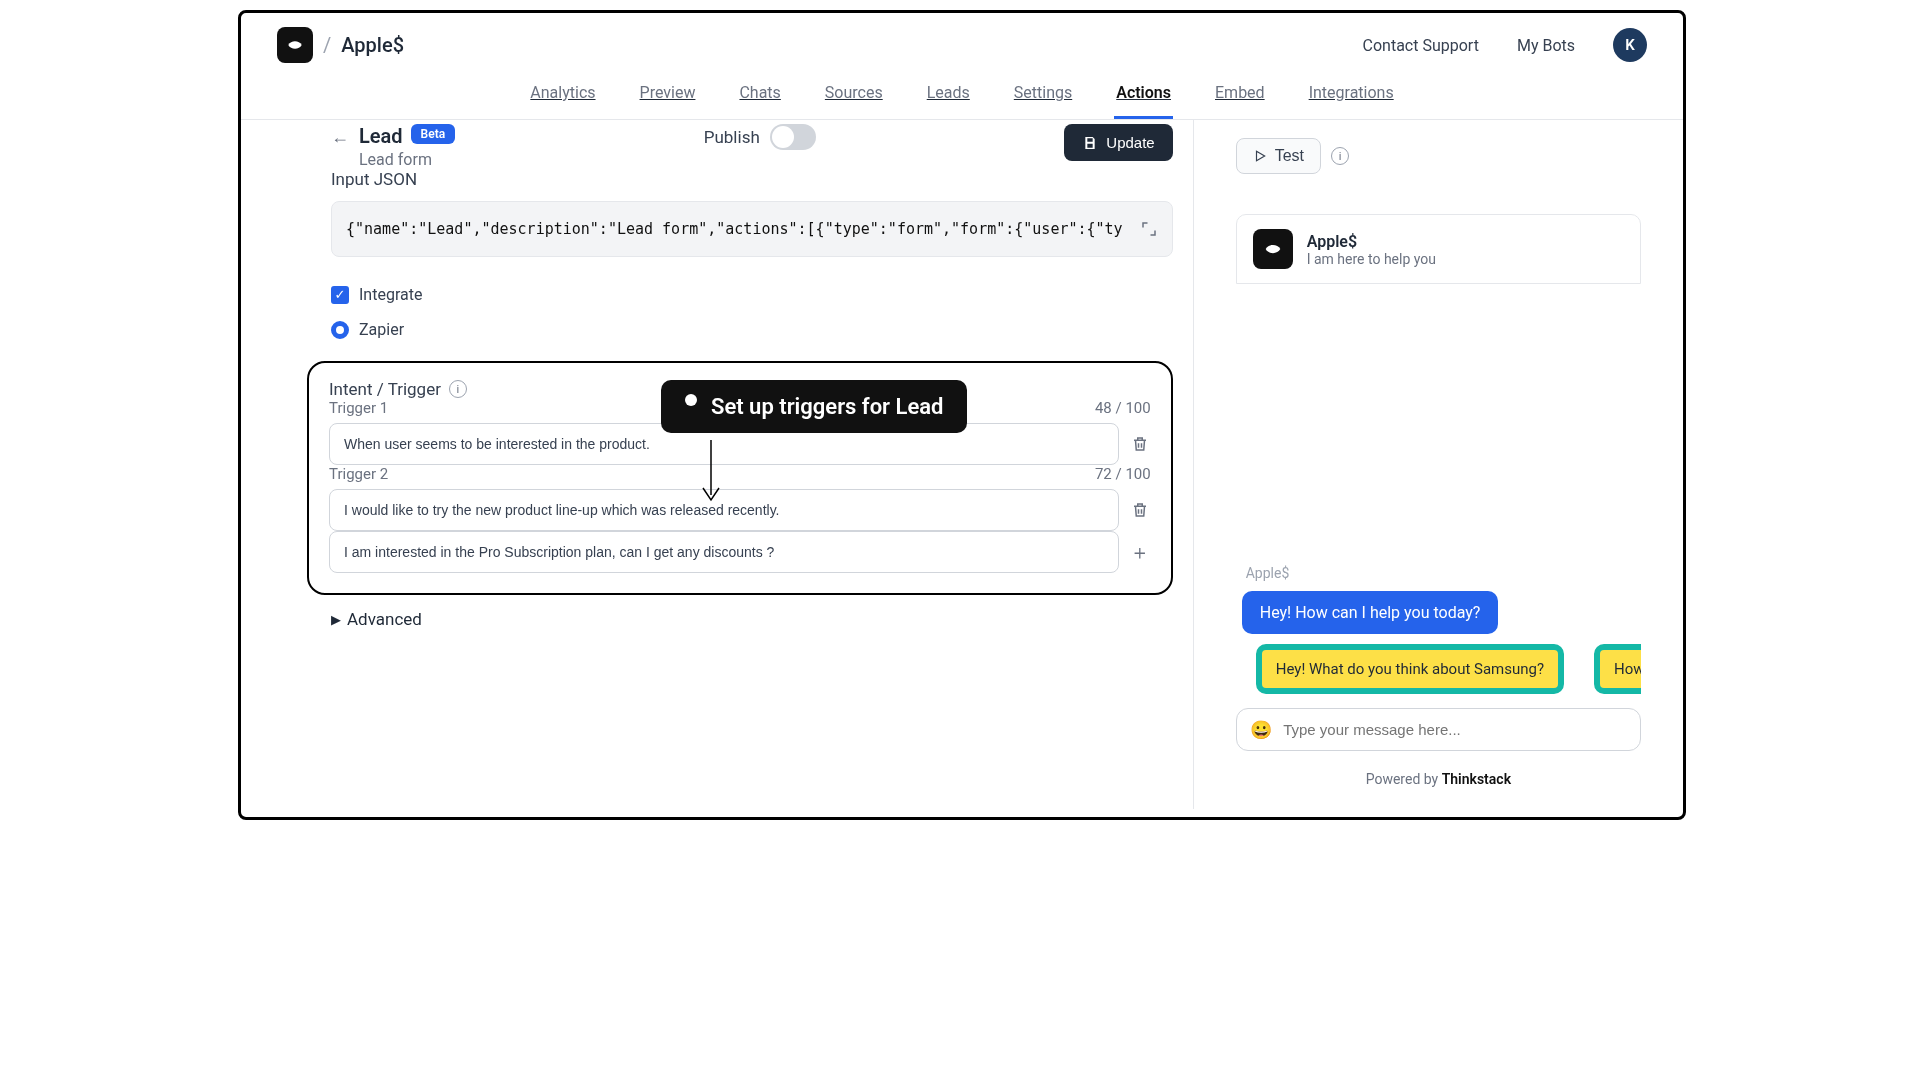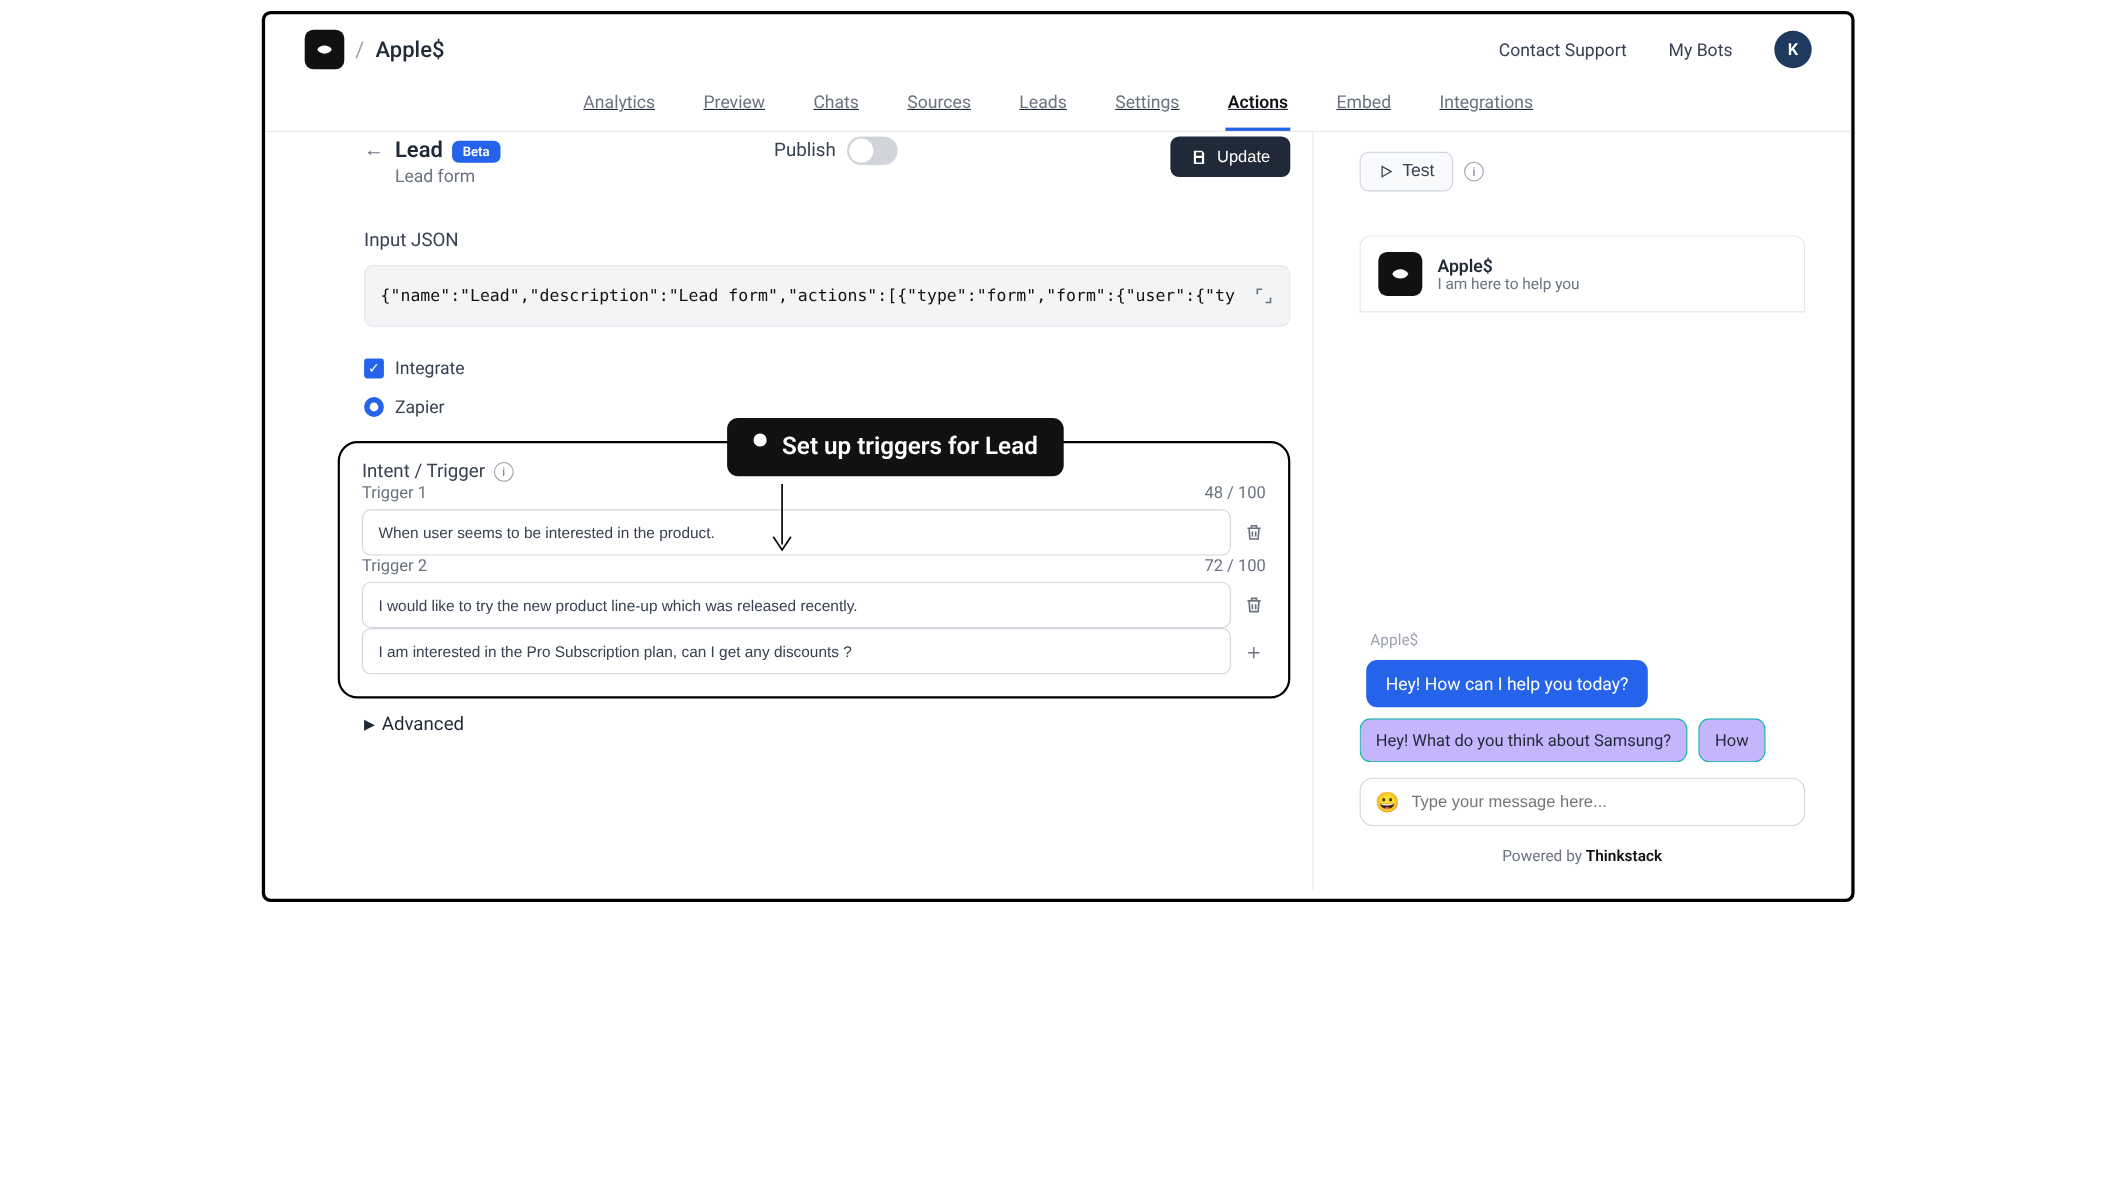--- a/index.html
+++ b/index.html
@@ -25,33 +25,33 @@
 
 .main { display: flex; height: calc(100% - 115px); }
 .left-col { width: 66%; padding: 0 20px 20px 90px; position: relative; }
 .right-col { width: 34%; border-left: 1px solid #e5e7eb; padding: 18px 42px; display: flex; flex-direction: column; }
 
 
 .page-head { display: flex; align-items: flex-start; justify-content: space-between; gap: 20px; padding-top: 4px; }
 .page-head-left { display: flex; align-items: flex-start; gap: 10px; }
 .back-arrow { color: #6b7280; font-size: 18px; padding-top: 2px; cursor: pointer; }
 .page-title-wrap { display: flex; flex-direction: column; gap: 2px; }
-.page-title-row { display: flex; align-items: flex-end; gap: 8px; }
+.page-title-row { display: flex; align-items: flex-start; gap: 8px; }
 .page-title { font-size: 20px; font-weight: 600; }
 .beta-badge { background: #2563eb; color: #fff; font-size: 12px; font-weight: 600; padding: 3px 10px; border-radius: 6px; }
 .page-subtitle { color: #6b7280; font-size: 16px; }
 .publish-wrap { display: flex; align-items: center; gap: 10px; }
 .publish-label { font-size: 17px; color: #374151; }
 .toggle { width: 46px; height: 26px; background: #d1d5db; border-radius: 14px; position: relative; cursor: pointer; }
 .toggle-knob { position: absolute; left: 2px; top: 2px; width: 22px; height: 22px; background: #fff; border-radius: 50%; }
 .update-btn { background: #1f2937; color: #fff; border: none; padding: 10px 18px; border-radius: 8px; display: flex; align-items: center; gap: 8px; font-size: 15px; cursor: pointer; }
 .update-btn svg { width: 16px; height: 16px; fill: #fff; }
 
 
-.section-label { margin-top: 40px; font-size: 17px; color: #374151; }
+.section-label { font-size: 17px; color: #374151; }
 .json-box { margin-top: 12px; background: #f3f4f6; border: 1px solid #e5e7eb; border-radius: 8px; padding: 18px 14px; display: flex; align-items: center; justify-content: space-between; gap: 10px; }
 .json-text { font-family: ui-monospace, Menlo, Consolas, monospace; font-size: 15px; color: #111; white-space: nowrap; overflow: hidden; }
 .expand-icon { width: 18px; height: 18px; flex-shrink: 0; }
 
 
 .options { margin-top: 28px; display: flex; flex-direction: column; gap: 16px; }
 .option-row { display: flex; align-items: center; gap: 10px; font-size: 16px; color: #374151; }
 .checkbox { width: 18px; height: 18px; border: 2px solid #2563eb; background: #2563eb; border-radius: 3px; display: flex; align-items: center; justify-content: center; color: #fff; font-size: 13px; }
 .radio { width: 18px; height: 18px; border: 5px solid #2563eb; border-radius: 50%; }
 
@@ -83,21 +83,21 @@
 .bot-logo { width: 40px; height: 40px; background: #111; border-radius: 8px; display: flex; align-items: center; justify-content: center; }
 .bot-logo svg { width: 22px; height: 22px; fill: #fff; }
 .bot-name { font-weight: 600; font-size: 16px; }
 .bot-sub { color: #6b7280; font-size: 14px; }
 
 .chat-body { flex: 1; display: flex; flex-direction: column; justify-content: flex-end; gap: 10px; padding-bottom: 4px; }
 .bot-label { color: #9ca3af; font-size: 14px; margin-left: 10px; }
 .bubble-bot { background: #2563eb; color: #fff; padding: 12px 18px; border-radius: 10px; font-size: 16px; width: fit-content; margin-left: 6px; }
 
 .quick-row { display: flex; gap: 10px; overflow: hidden; }
-.quick-chip { border: 1px solid #14b8a6; border-radius: 10px; padding: 10px 14px; font-size: 15px; white-space: nowrap; cursor: pointer; background: #c4b5fd; }
+.quick-chip { border: 6px solid #14b8a6; border-radius: 10px; padding: 10px 14px; font-size: 15px; white-space: nowrap; cursor: pointer; background: #fde047; margin-left: 20px; }
 
 .input-row { border: 1px solid #d1d5db; border-radius: 12px; padding: 10px 14px; display: flex; align-items: center; gap: 10px; margin-top: 4px; }
 .emoji { font-size: 18px; }
 .msg-input { flex: 1; border: none; outline: none; font-size: 15px; color: #6b7280; background: transparent; }
 
 .powered { text-align: center; font-size: 14px; color: #6b7280; margin-top: 10px; }
 .powered strong { color: #111; font-weight: 600; }
 </style>
 </head>
 <body>

